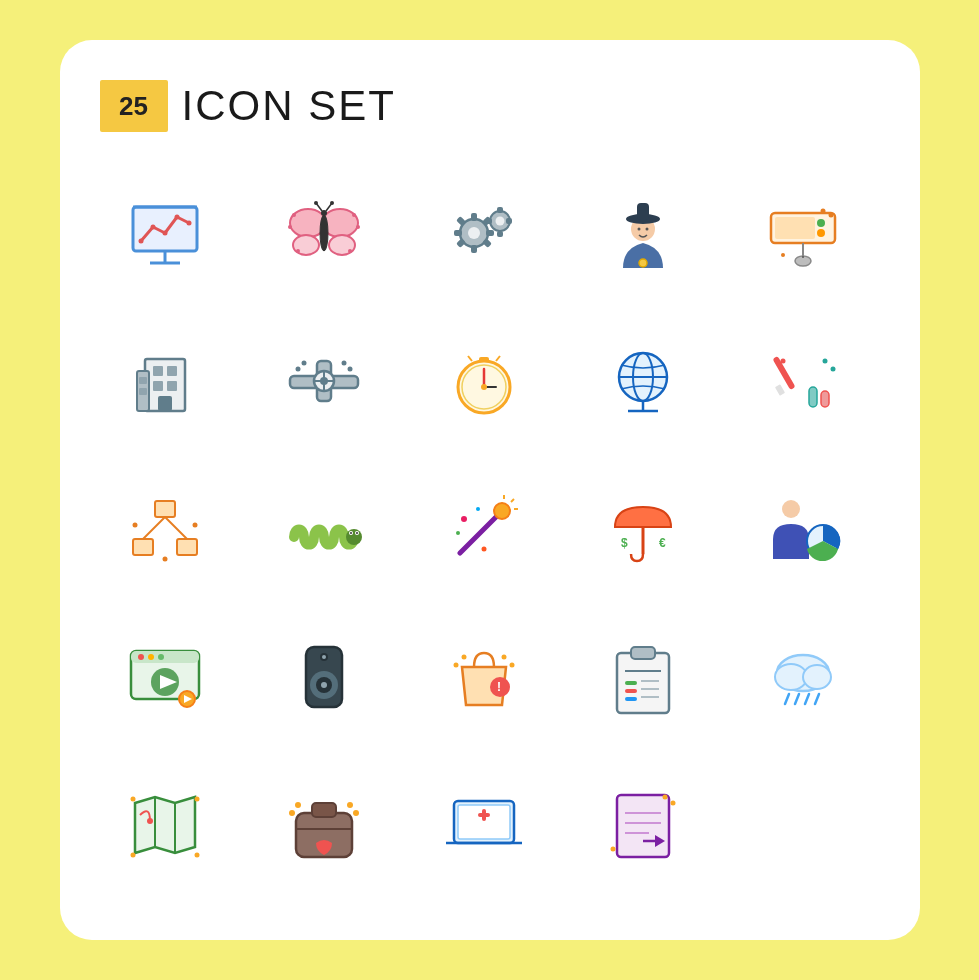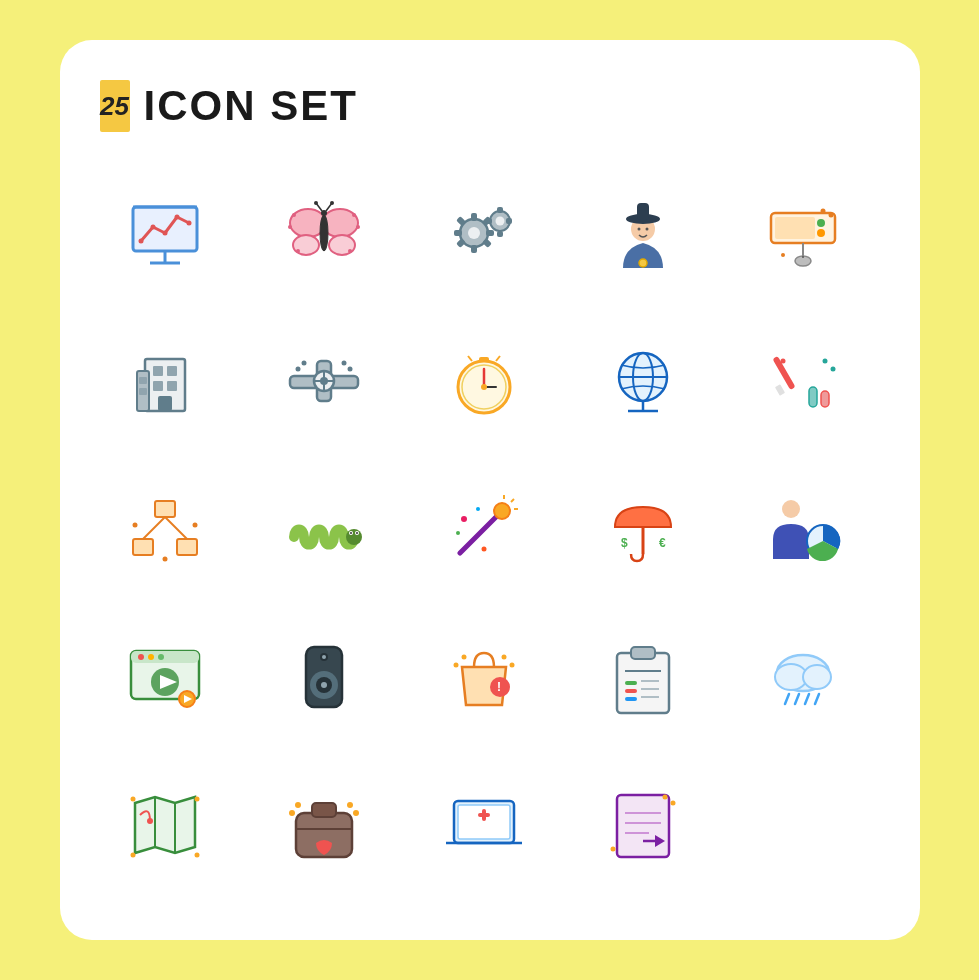--- a/index.html
+++ b/index.html
@@ -27,33 +27,32 @@
     .header {
       display: flex;
       align-items: center;
       gap: 14px;
       margin-bottom: 36px;
       align-self: flex-start;
     }
     .header-badge {
       background: #f5c842;
       border-radius: 2px;
-      width: 30px;
+      width: 68px;
       height: 52px;
       display: flex;
       align-items: center;
       justify-content: center;
       font-size: 26px;
       font-weight: 900;
       color: #222;
-      font-style: italic;
     }
     .header-title {
       font-size: 42px;
-      font-weight: 700;
+      font-weight: 400;
       color: #1a1a1a;
       letter-spacing: 2px;
     }
     .icons-grid {
       display: grid;
       grid-template-columns: repeat(5, 1fr);
       gap: 18px;
       width: 100%;
     }
     .icon-cell {

